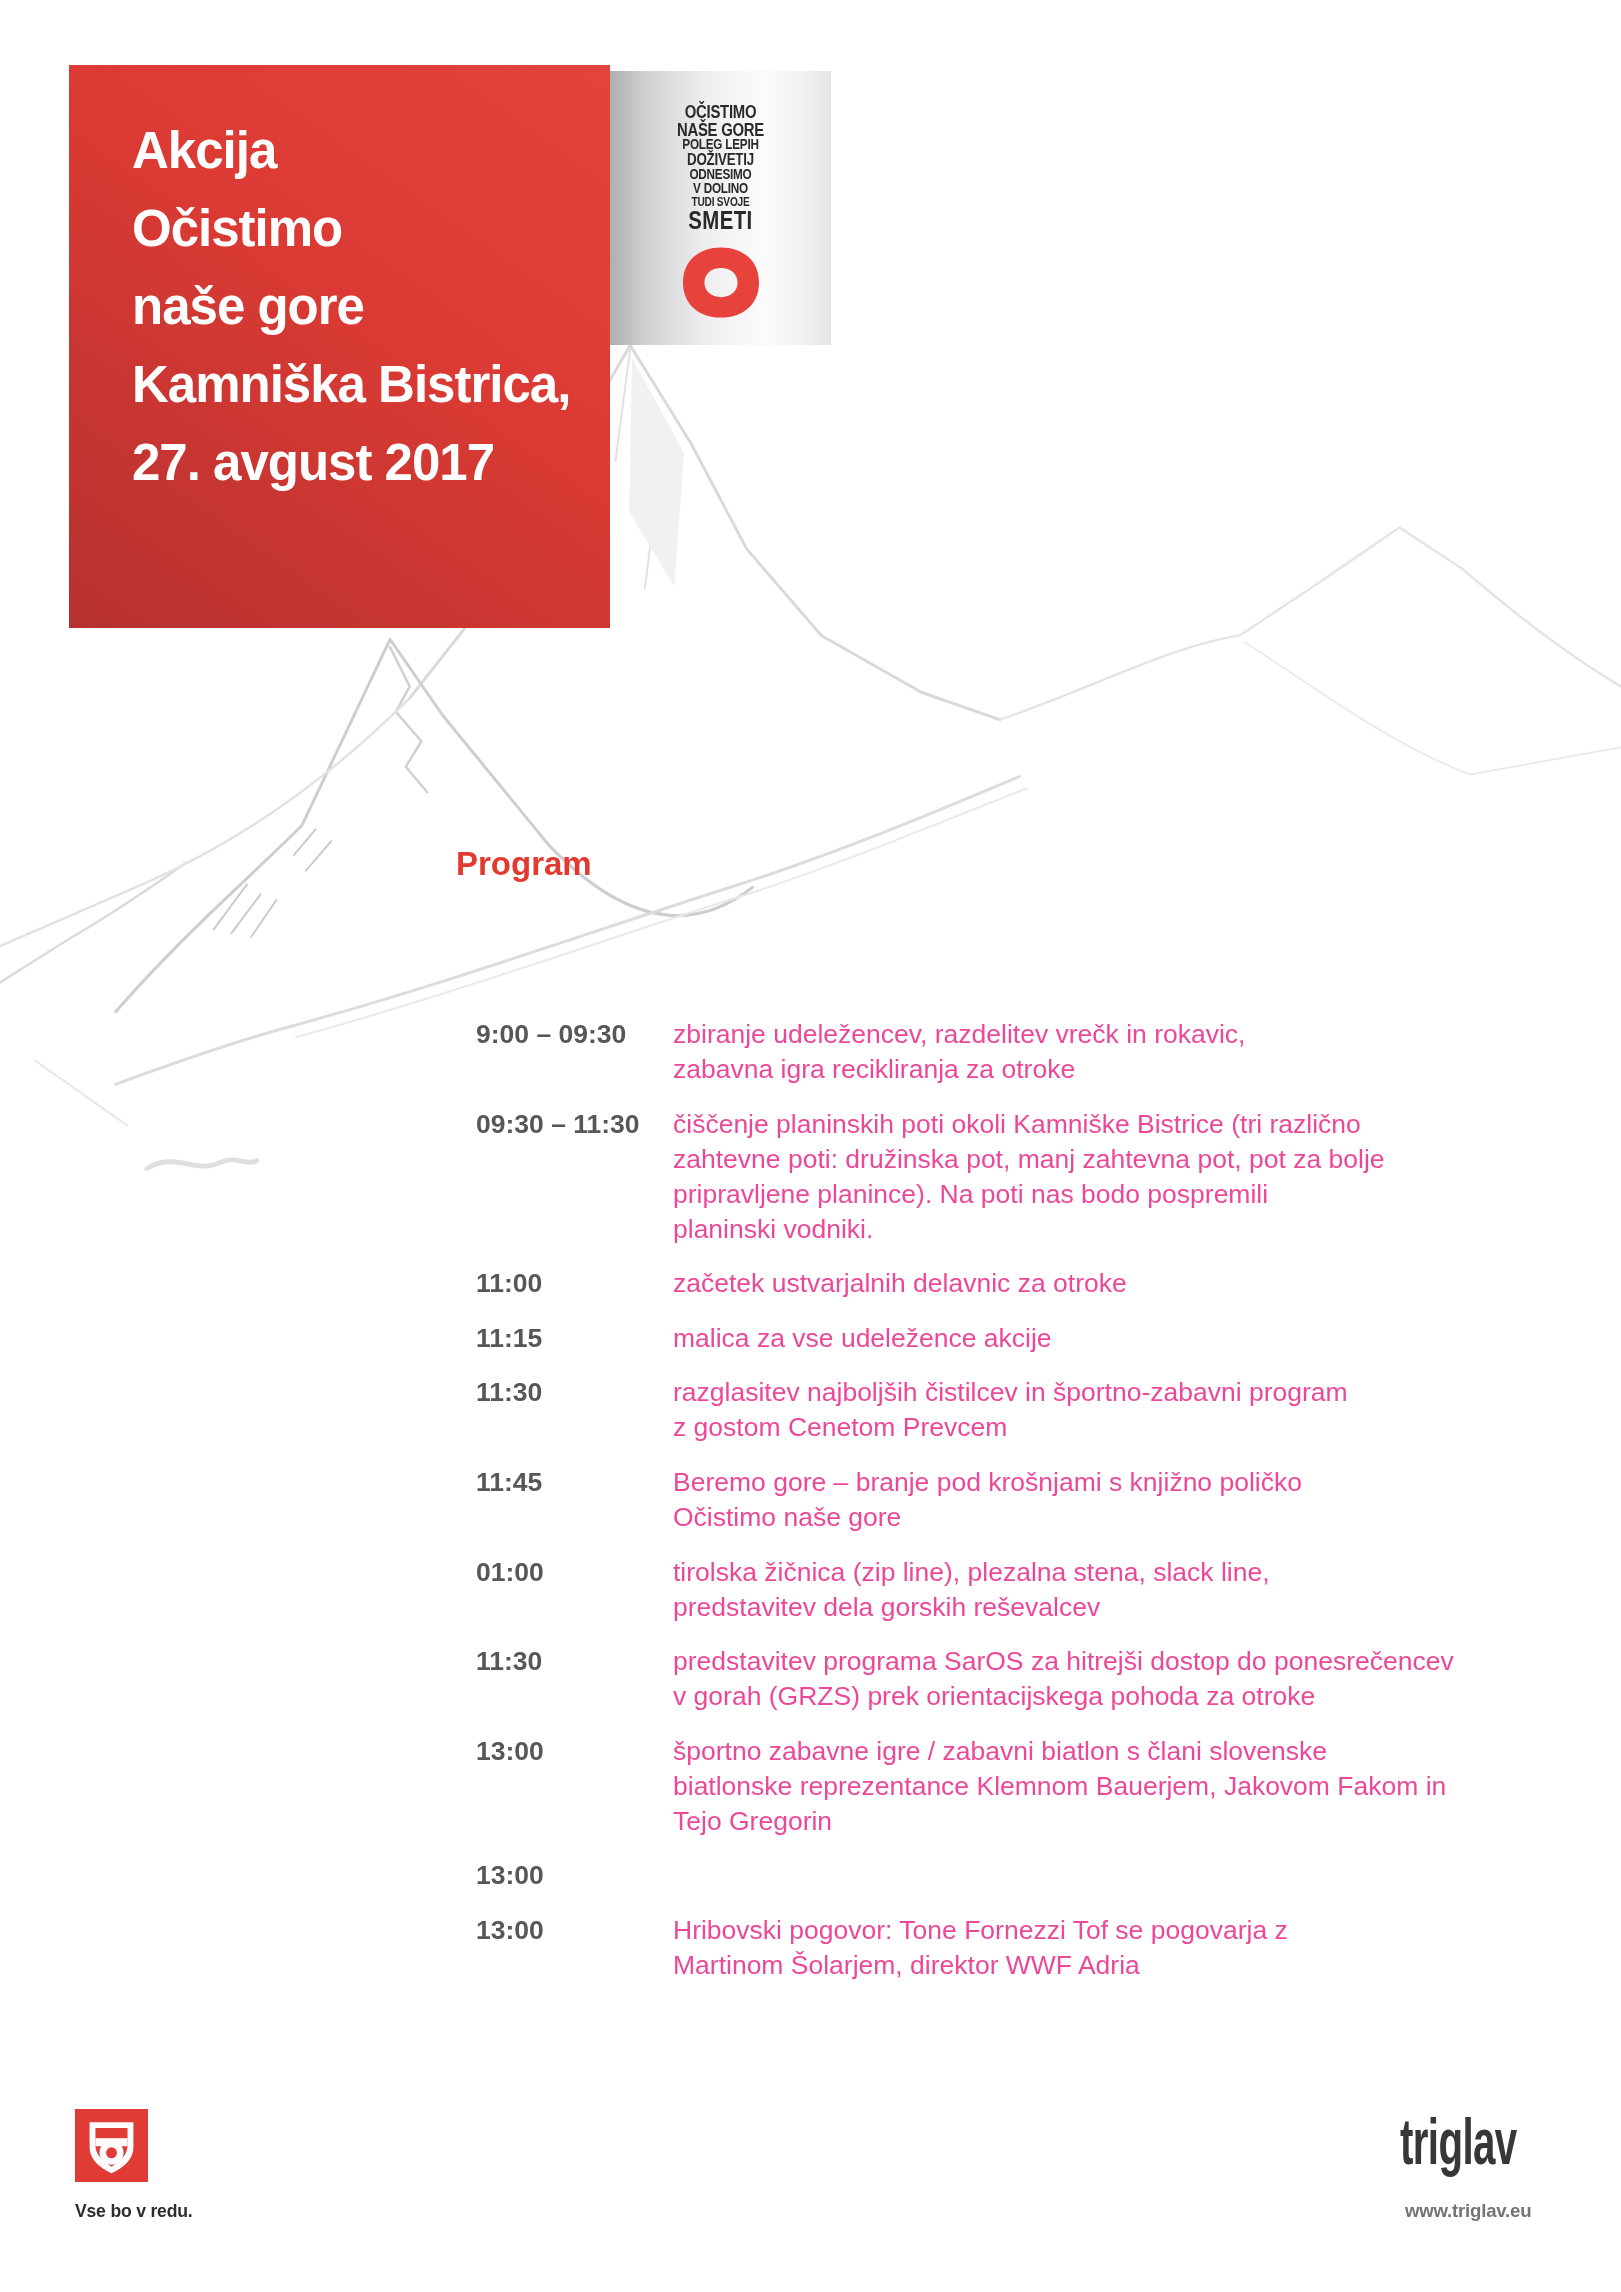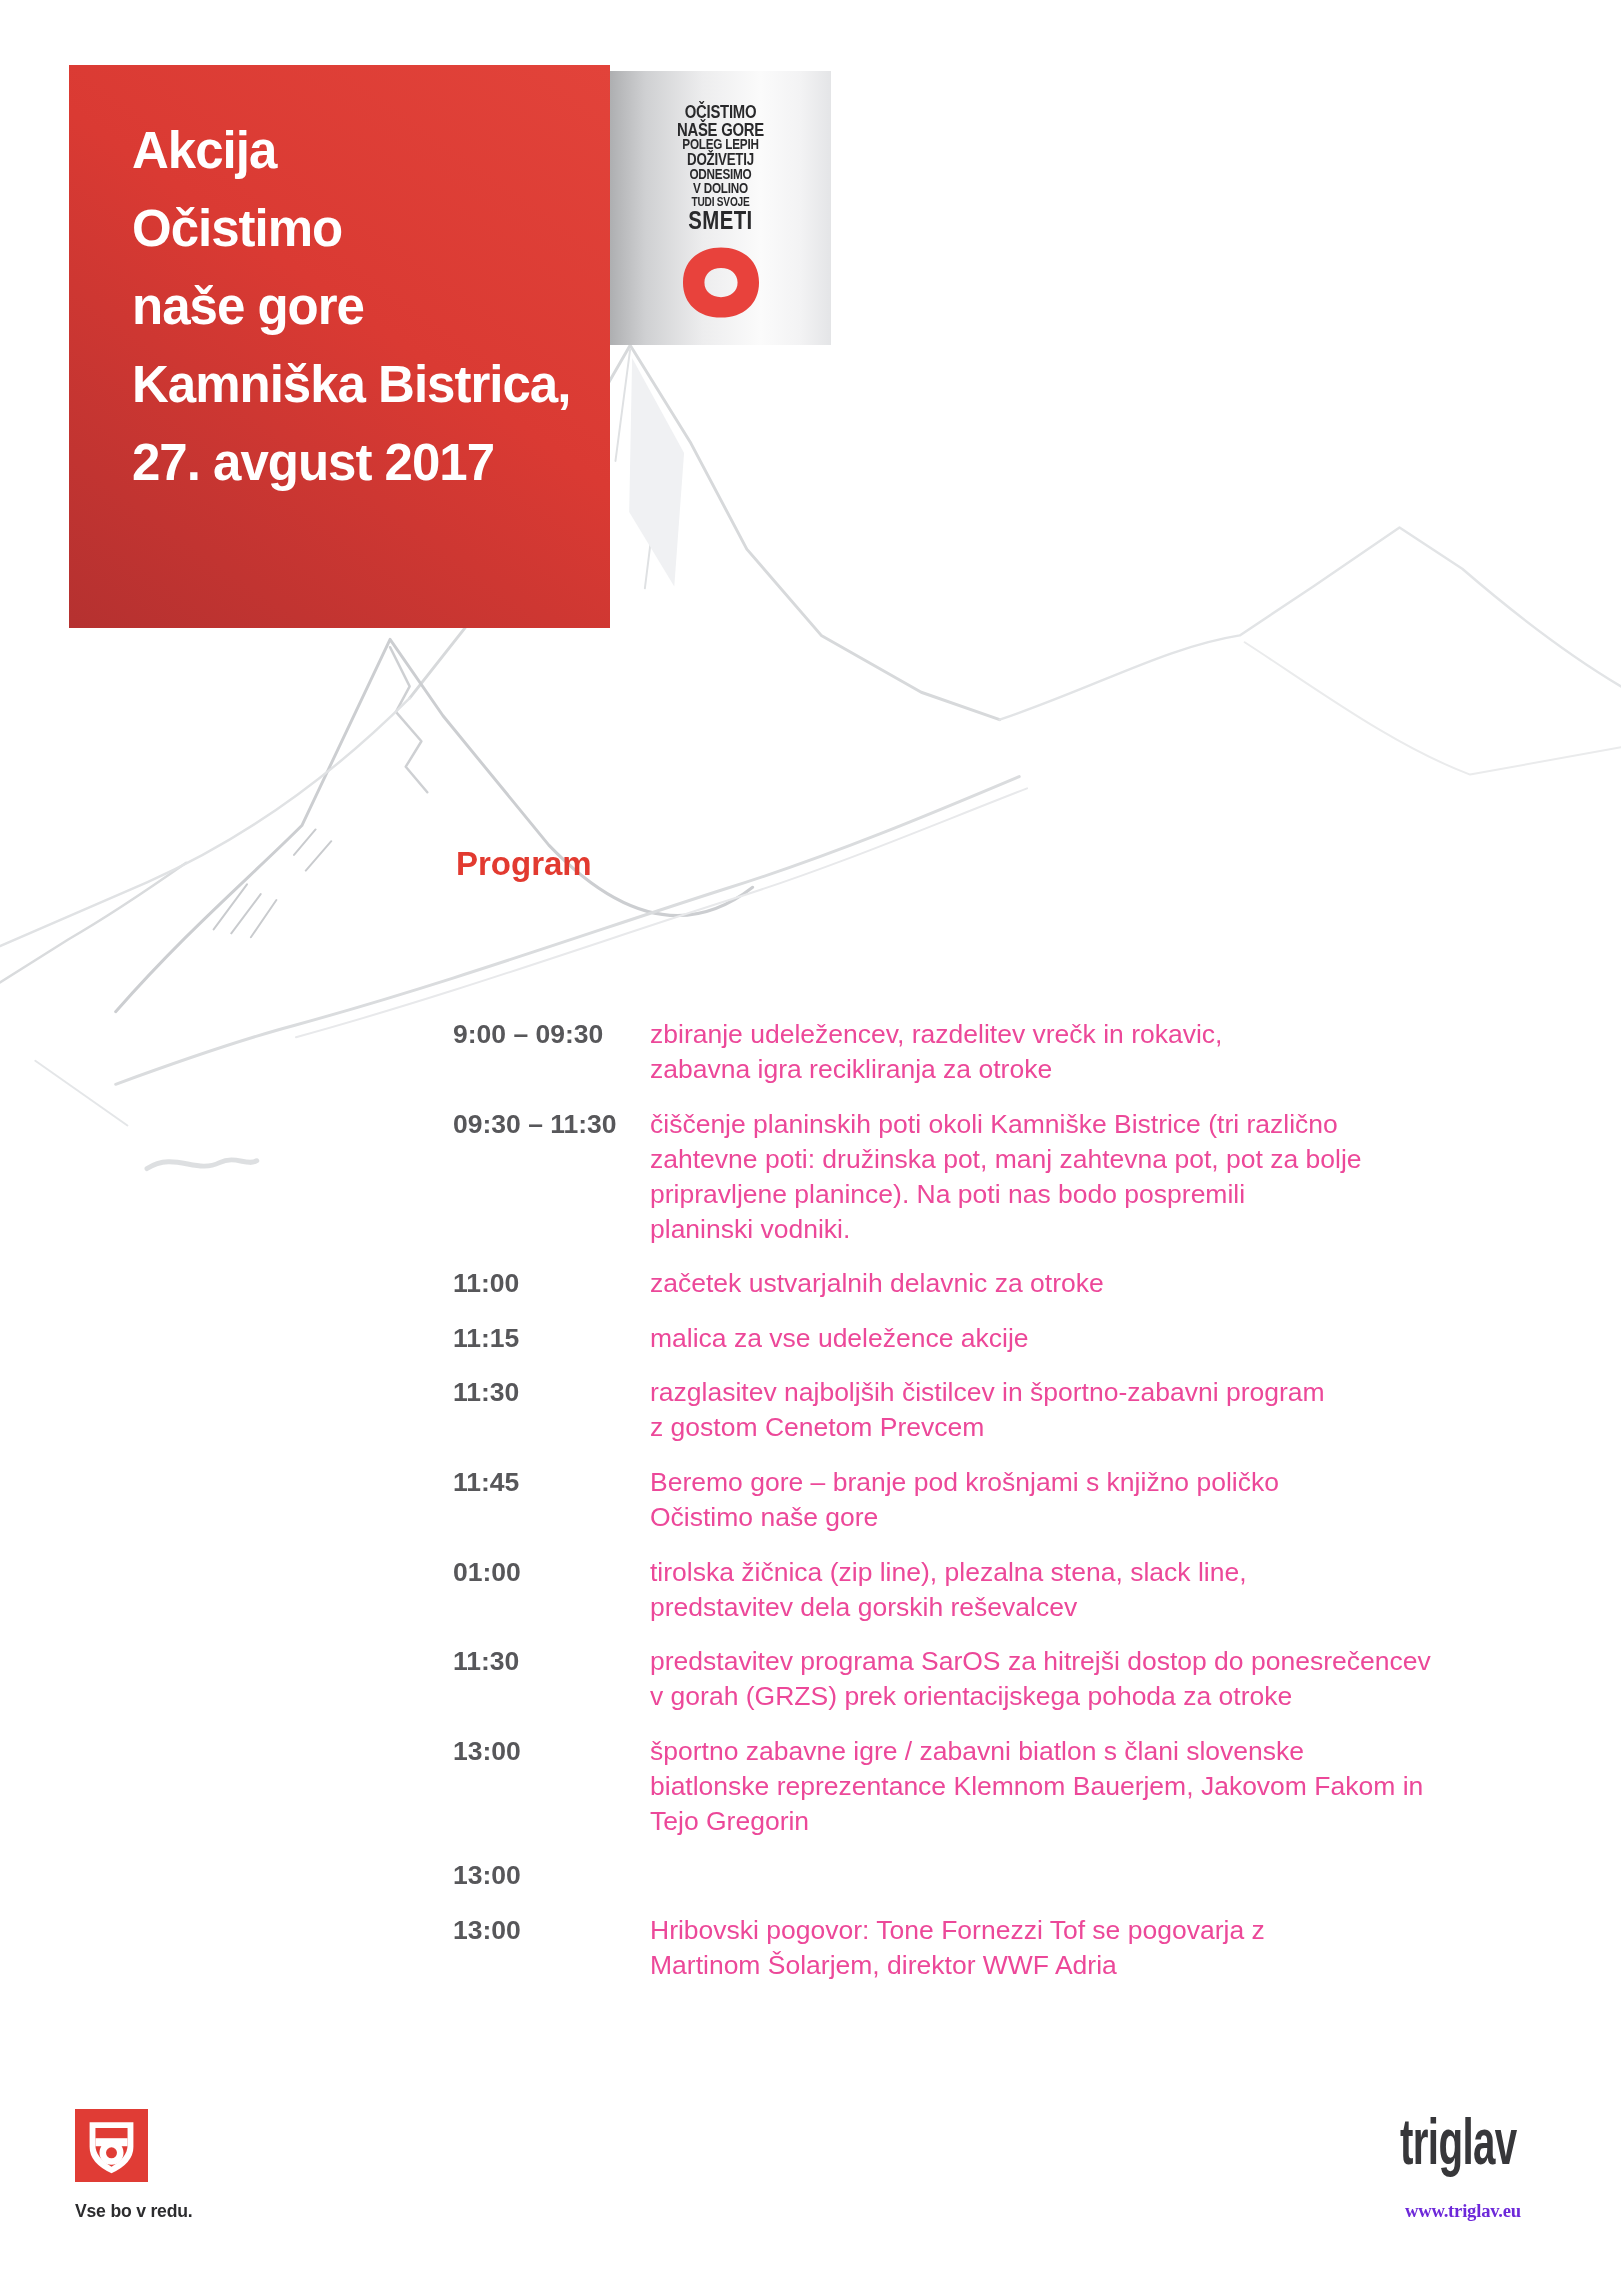--- a/index.html
+++ b/index.html
@@ -29,30 +29,30 @@
   .badge-lines div.bl:nth-of-type(6){font-size:14.7px;}
   .badge-lines div.bl:nth-of-type(7){font-size:12.7px;}
   .badge-lines div.bl:nth-of-type(8){font-size:25.5px;letter-spacing:0.5px;}
   .badge-o{display:block;margin:13.7px auto 0;}
 
   
   .heading{position:absolute;left:456px;top:845px;font-size:33px;font-weight:bold;color:#e23a30;}
 
   
   .schedule{position:absolute;left:453px;top:1017px;width:1068px;}
-  .schedule .row{display:grid;grid-template-columns:197px 1fr;margin-bottom:19.6px;}
+  .schedule .row{display:grid;grid-template-columns:197px 1fr;margin-bottom:19.6px;margin-left:23px;}
   .schedule .time{font-size:26.5px;font-weight:bold;color:#57575a;line-height:35px;white-space:nowrap;}
   .schedule .desc{font-size:26.5px;color:#ec4899;line-height:35px;white-space:pre-line;}
 
   
   .shield{position:absolute;left:75px;top:2109px;width:73px;height:73px;}
   .slogan{position:absolute;left:75px;top:2201px;font-size:17.6px;font-weight:bold;color:#2c2c2e;letter-spacing:-0.2px;}
   .wordmark{position:absolute;left:1400px;top:2109px;font-size:65px;font-weight:bold;color:#37373a;
             letter-spacing:-1px;transform:scaleX(.62);transform-origin:left top;line-height:1;}
-  .url{position:absolute;left:1405px;top:2200px;font-size:18.6px;font-weight:bold;color:#6d28d9;letter-spacing:-0.2px;font-family:Liberation Serif, serif;}
+  .url{position:absolute;left:1405px;top:2200px;font-size:18.6px;font-weight:bold;color:#737373;letter-spacing:-0.2px;}
 </style>
 </head>
 <body>
 
 <div class="page">
 
   <svg class="mountains" viewBox="0 0 1654 2339" xmlns="http://www.w3.org/2000/svg">
     <g fill="none" stroke-linecap="round" stroke-linejoin="round">
 
       <path d="M418,712 L500,608 L575,470 L643,352 L705,452 L762,560 L838,648 L940,706 L1020,734" stroke="#d7d9db" stroke-width="3"></path>

